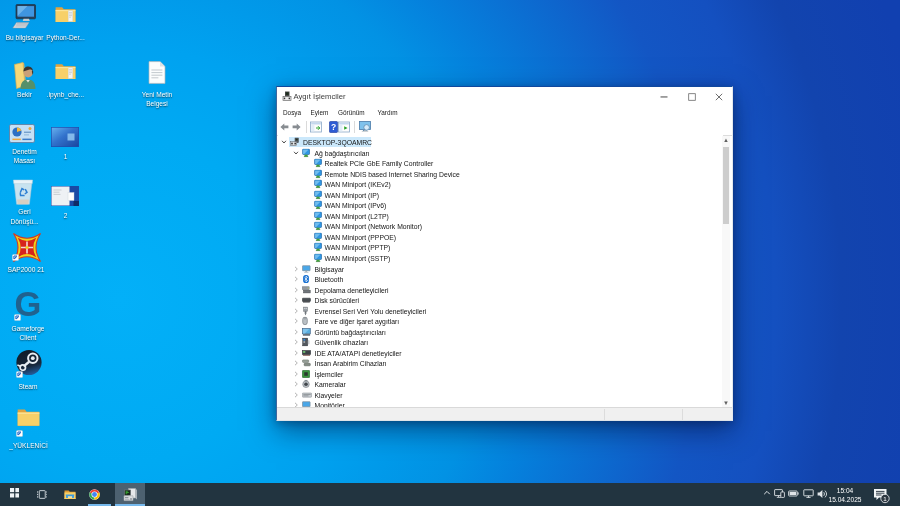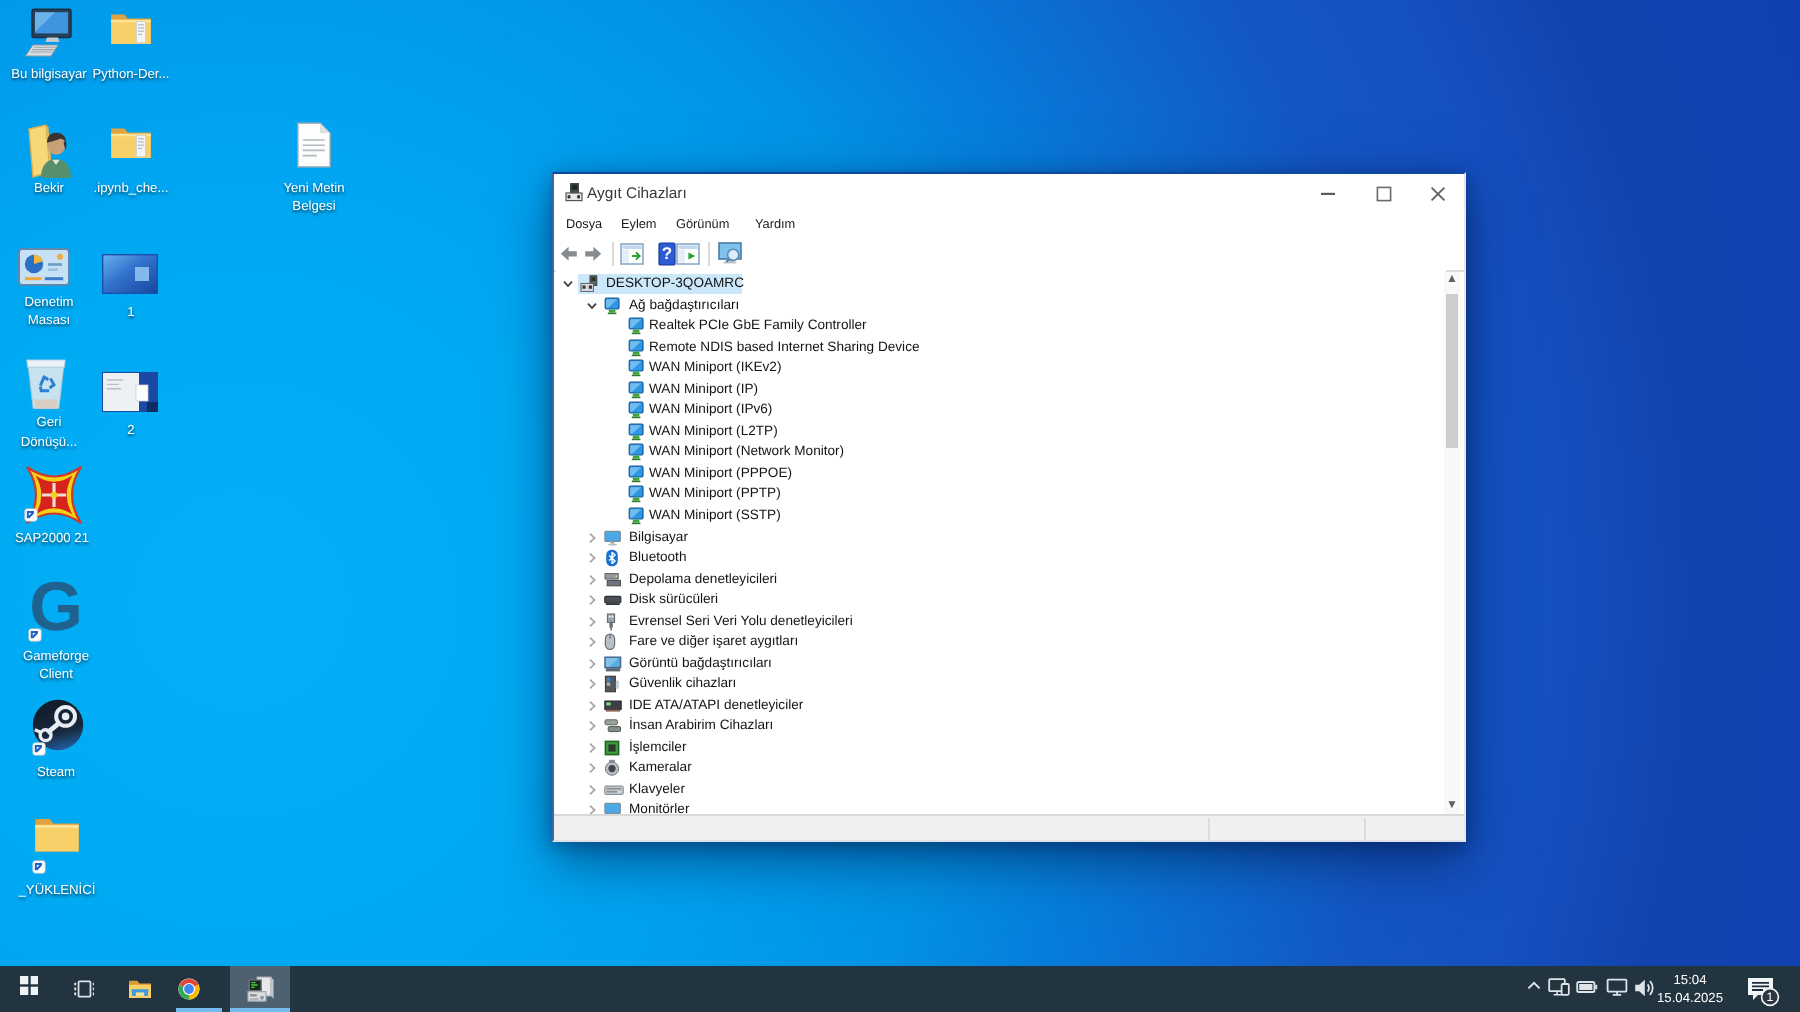--- a/index.html
+++ b/index.html
@@ -185,21 +185,21 @@
 
   <div id="win">
     <div id="titlebar">
       <svg class="abs" style="left:5px;top:4px" width="10" height="10" viewBox="0 0 10 10">
         <rect x="3" y="0.5" width="4.5" height="5" fill="#4a4a4a"></rect>
         <rect x="3.8" y="1.3" width="2.9" height="2.6" fill="#1b2b1b"></rect>
         <rect x="1" y="5.5" width="8" height="3.8" fill="#e8e8e8" stroke="#555" stroke-width="0.6"></rect>
         <rect x="1.8" y="6.6" width="1.4" height="1.6" fill="#333"></rect>
         <rect x="6.6" y="6.6" width="1.4" height="1.6" fill="#333"></rect>
       </svg>
-      <div id="title">Aygıt Cihazları</div>
+      <div id="title">Aygıt İşlemciler</div>
       <svg class="abs" style="right:64px;top:8.5px" width="8" height="2" viewBox="0 0 8 2">
           <rect x="0.5" y="0.4" width="7" height="1.1" fill="#5a5a5a"></rect>
         </svg>
       <svg class="abs" style="right:36px;top:5.5px" width="8" height="8" viewBox="0 0 8 8">
           <rect x="0.7" y="0.7" width="6.6" height="6.6" fill="none" stroke="#6a6a6a" stroke-width="0.8"></rect>
         </svg>
       <svg class="abs" style="right:9.5px;top:5.5px" width="8" height="8" viewBox="0 0 8 8">
           <path d="M0.8 0.8 L7.2 7.2 M7.2 0.8 L0.8 7.2" stroke="#5f5f5f" stroke-width="0.9"></path>
         </svg>
     </div>

